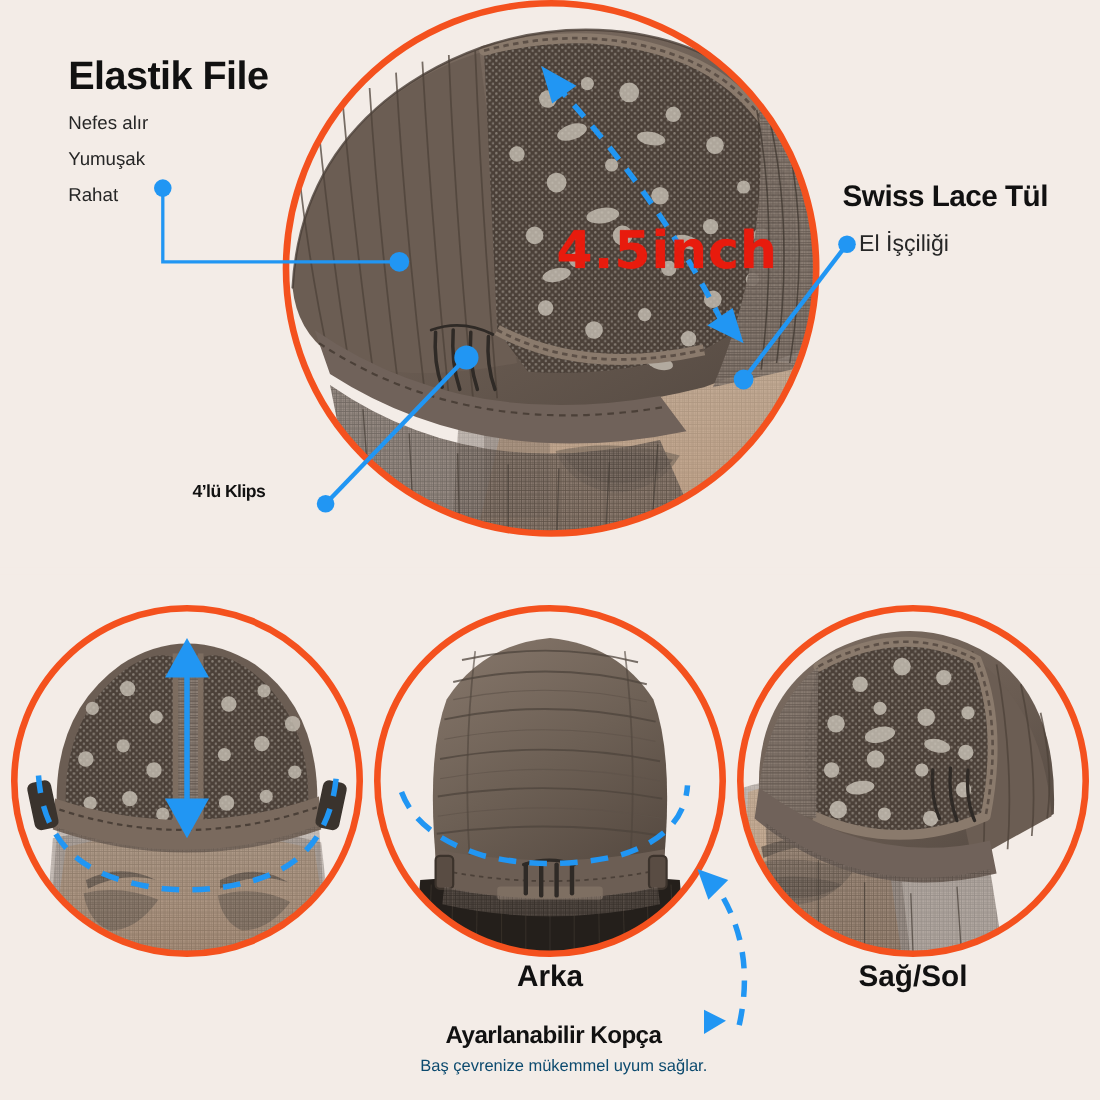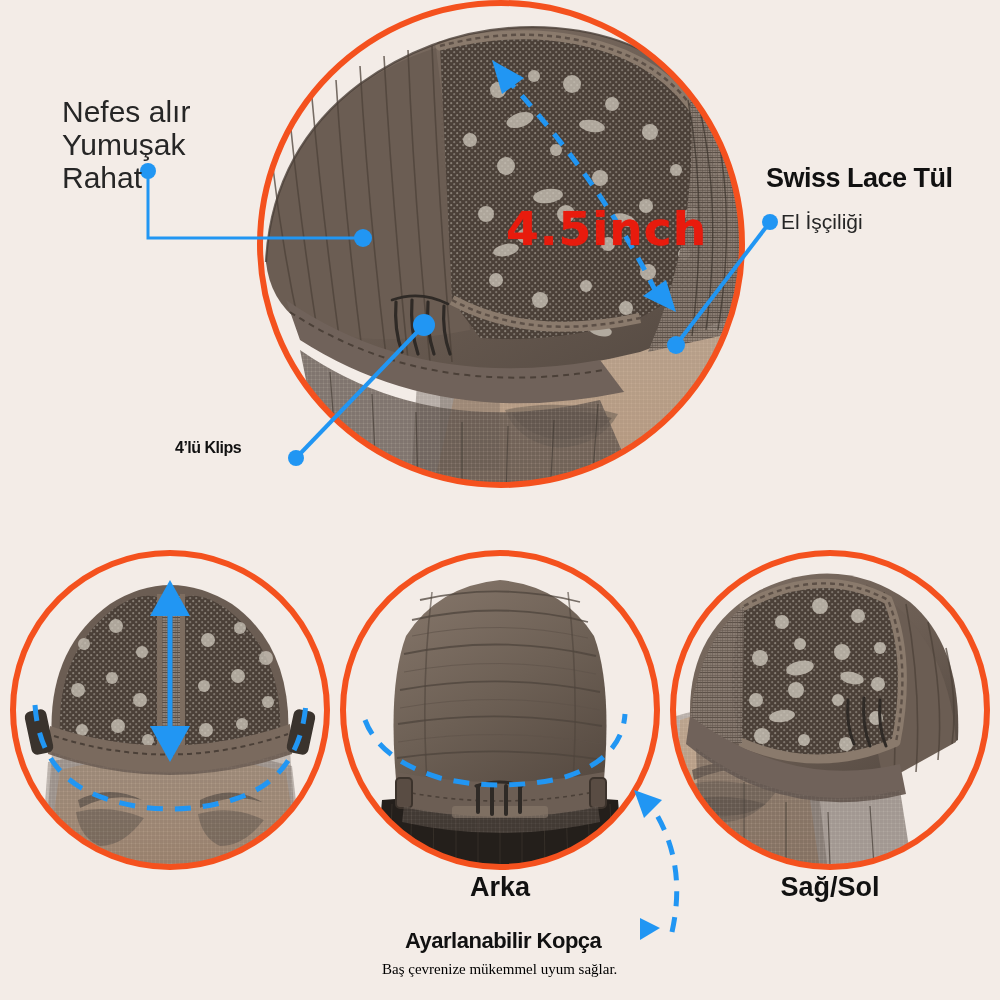--- a/index.html
+++ b/index.html
@@ -28,27 +28,26 @@
     font-weight: bold;
     color: #111111;
     letter-spacing: -0.5px;
     white-space: nowrap;
   }
   .subline {
     color: #262626;
     white-space: nowrap;
   }
   .tiny {
-    color: #000000;
+    color: #0c4a6e;
     white-space: nowrap;
-    font-family: Liberation Serif, serif;
   }
 
   #title-elastik { left: 62px; top: 48px; font-size: 36px; }
-  #sub-elastik   { left: 62px; top: 95px; font-size: 30px; line-height: 33px; }
+  #sub-elastik   { left: 62px; top: 95px; font-size: 17px; line-height: 33px; }
 
   #title-swiss   { left: 766px; top: 163px; font-size: 27px; }
   #sub-swiss     { left: 781px; top: 210px; font-size: 21px; }
 
   #title-klips   { left: 175px; top: 439px; font-size: 16px; }
   #sub-klips     { left: 105px; top: 472px; font-size: 22px; }
 
   .cap-caption {
     font-weight: bold;
     font-size: 27px;
@@ -471,20 +470,21 @@
 
       <g stroke="#2f2a26" stroke-width="3" fill="none" stroke-linecap="round">
         <path d="M848 700 Q846 726 854 744"></path>
         <path d="M864 698 Q862 726 870 746"></path>
         <path d="M880 700 Q878 728 886 746"></path>
       </g>
     </g>
     <circle cx="830" cy="710" r="157" fill="none" stroke="#f4511e" stroke-width="6"></circle>
   </svg>
 
+  <div class="abs headline" id="title-elastik">Elastik File</div>
   <div class="abs subline" id="sub-elastik">
     <div>Nefes alır</div>
     <div>Yumuşak</div>
     <div>Rahat</div>
   </div>
 
   <div class="abs headline" id="title-swiss">Swiss Lace Tül</div>
   <div class="abs subline" id="sub-swiss">El İşçiliği</div>
 
   <div class="abs headline" id="title-klips">4’lü Klips</div>

